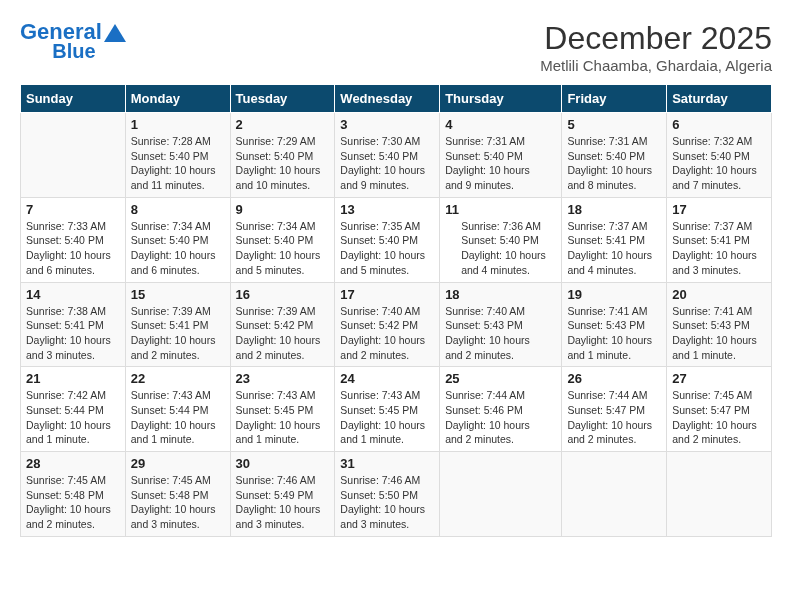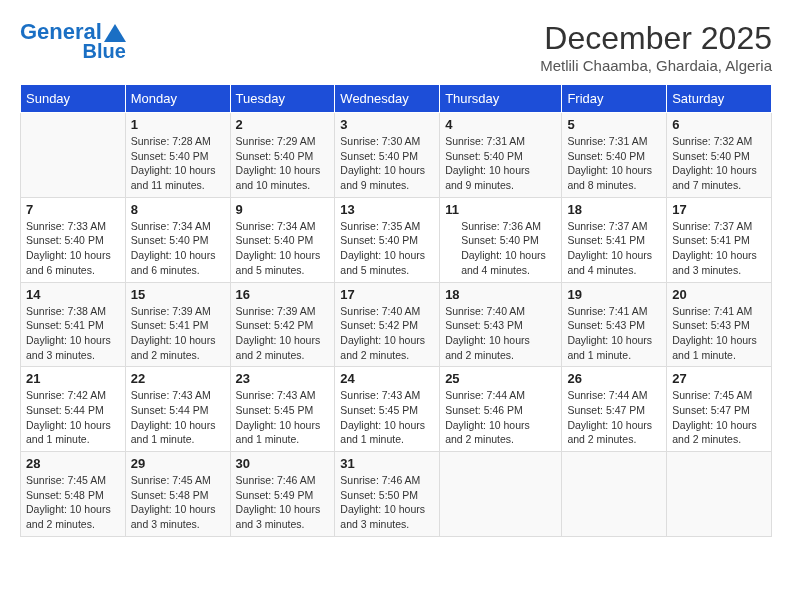--- a/index.html
+++ b/index.html
@@ -12,21 +12,21 @@
     }
     .header {
       display: flex;
       justify-content: space-between;
       align-items: flex-start;
       margin-bottom: 10px;
     }
     .logo {
       display: flex;
       flex-direction: column;
-      align-items: flex-end;
+      align-items: center;
     }
     .logo-text {
       font-size: 22px;
       font-weight: bold;
       color: #333;
       line-height: 1.1;
     }
     .logo-text span { color: #1a6fc4; }
     .title-block {
       text-align: right;
@@ -40,26 +40,26 @@
     .location {
       font-size: 15px;
       color: #555;
     }
     table {
       width: 100%;
       border-collapse: collapse;
       font-size: 11px;
     }
     thead tr th {
-      background: #1d4ed8;
+      background: #0c4a6e;
       color: #fff;
       text-align: left;
       padding: 6px 5px;
       font-size: 13px;
-      font-weight: normal;
+      font-weight: bold;
       border: 1px solid #fff;
     }
     tbody tr {
       background: #fff;
     }
     tbody tr:nth-child(odd) {
       background: #f9f9f9;
     }
     tbody td {
       border: 1px solid #ddd;

